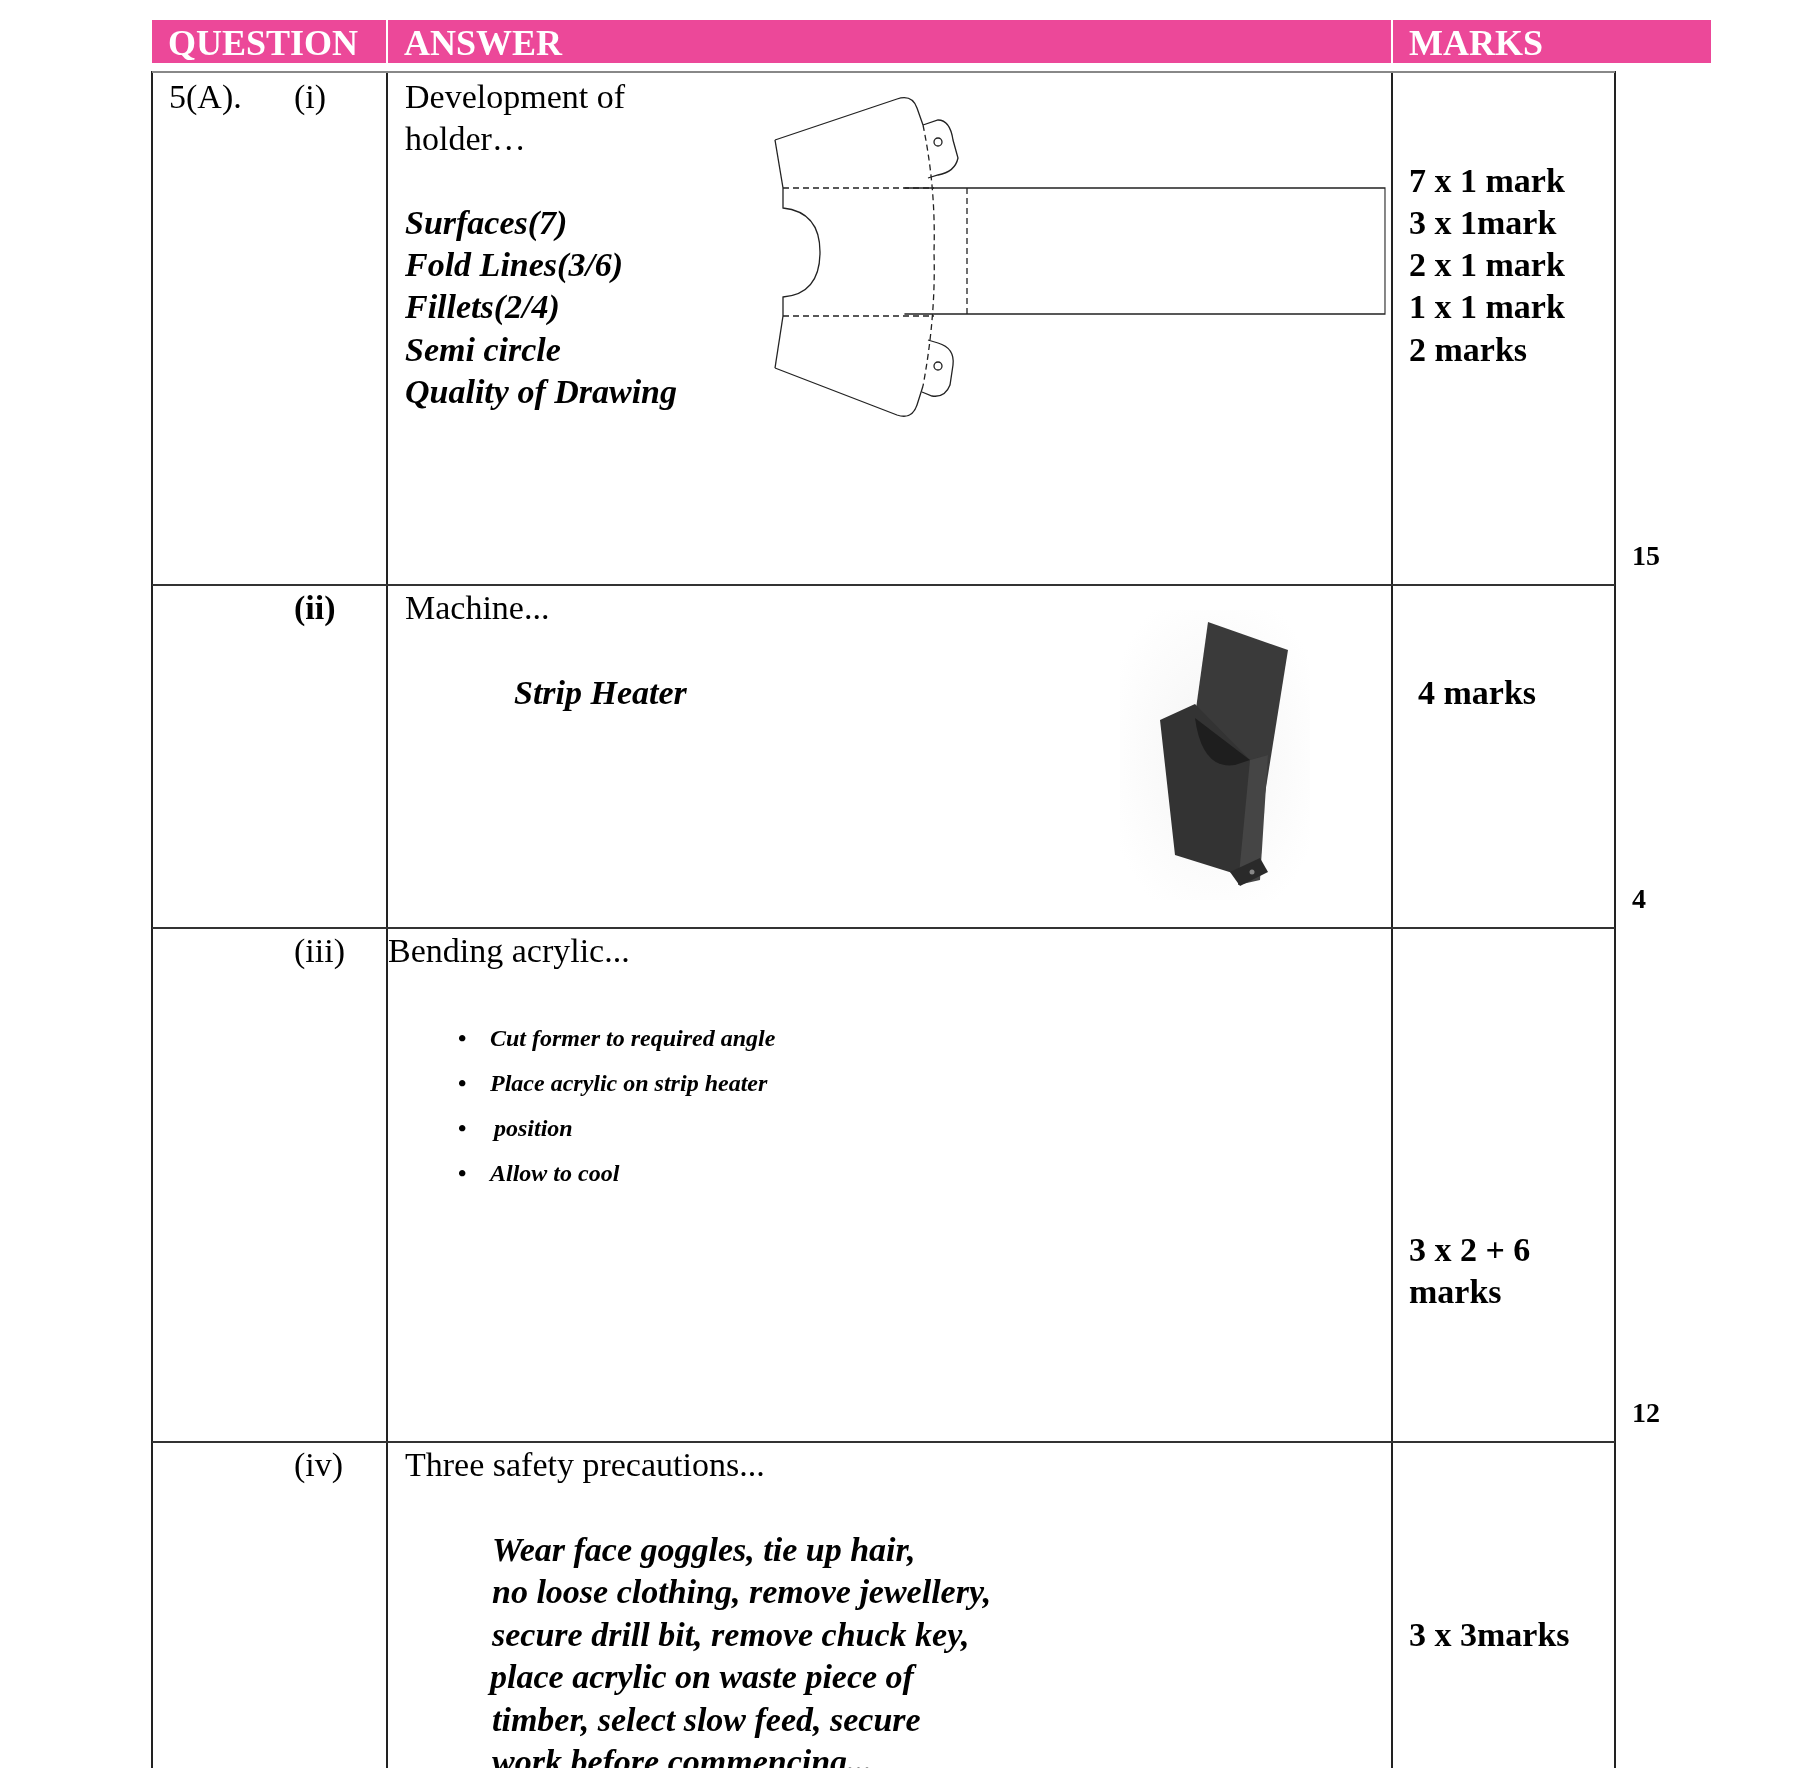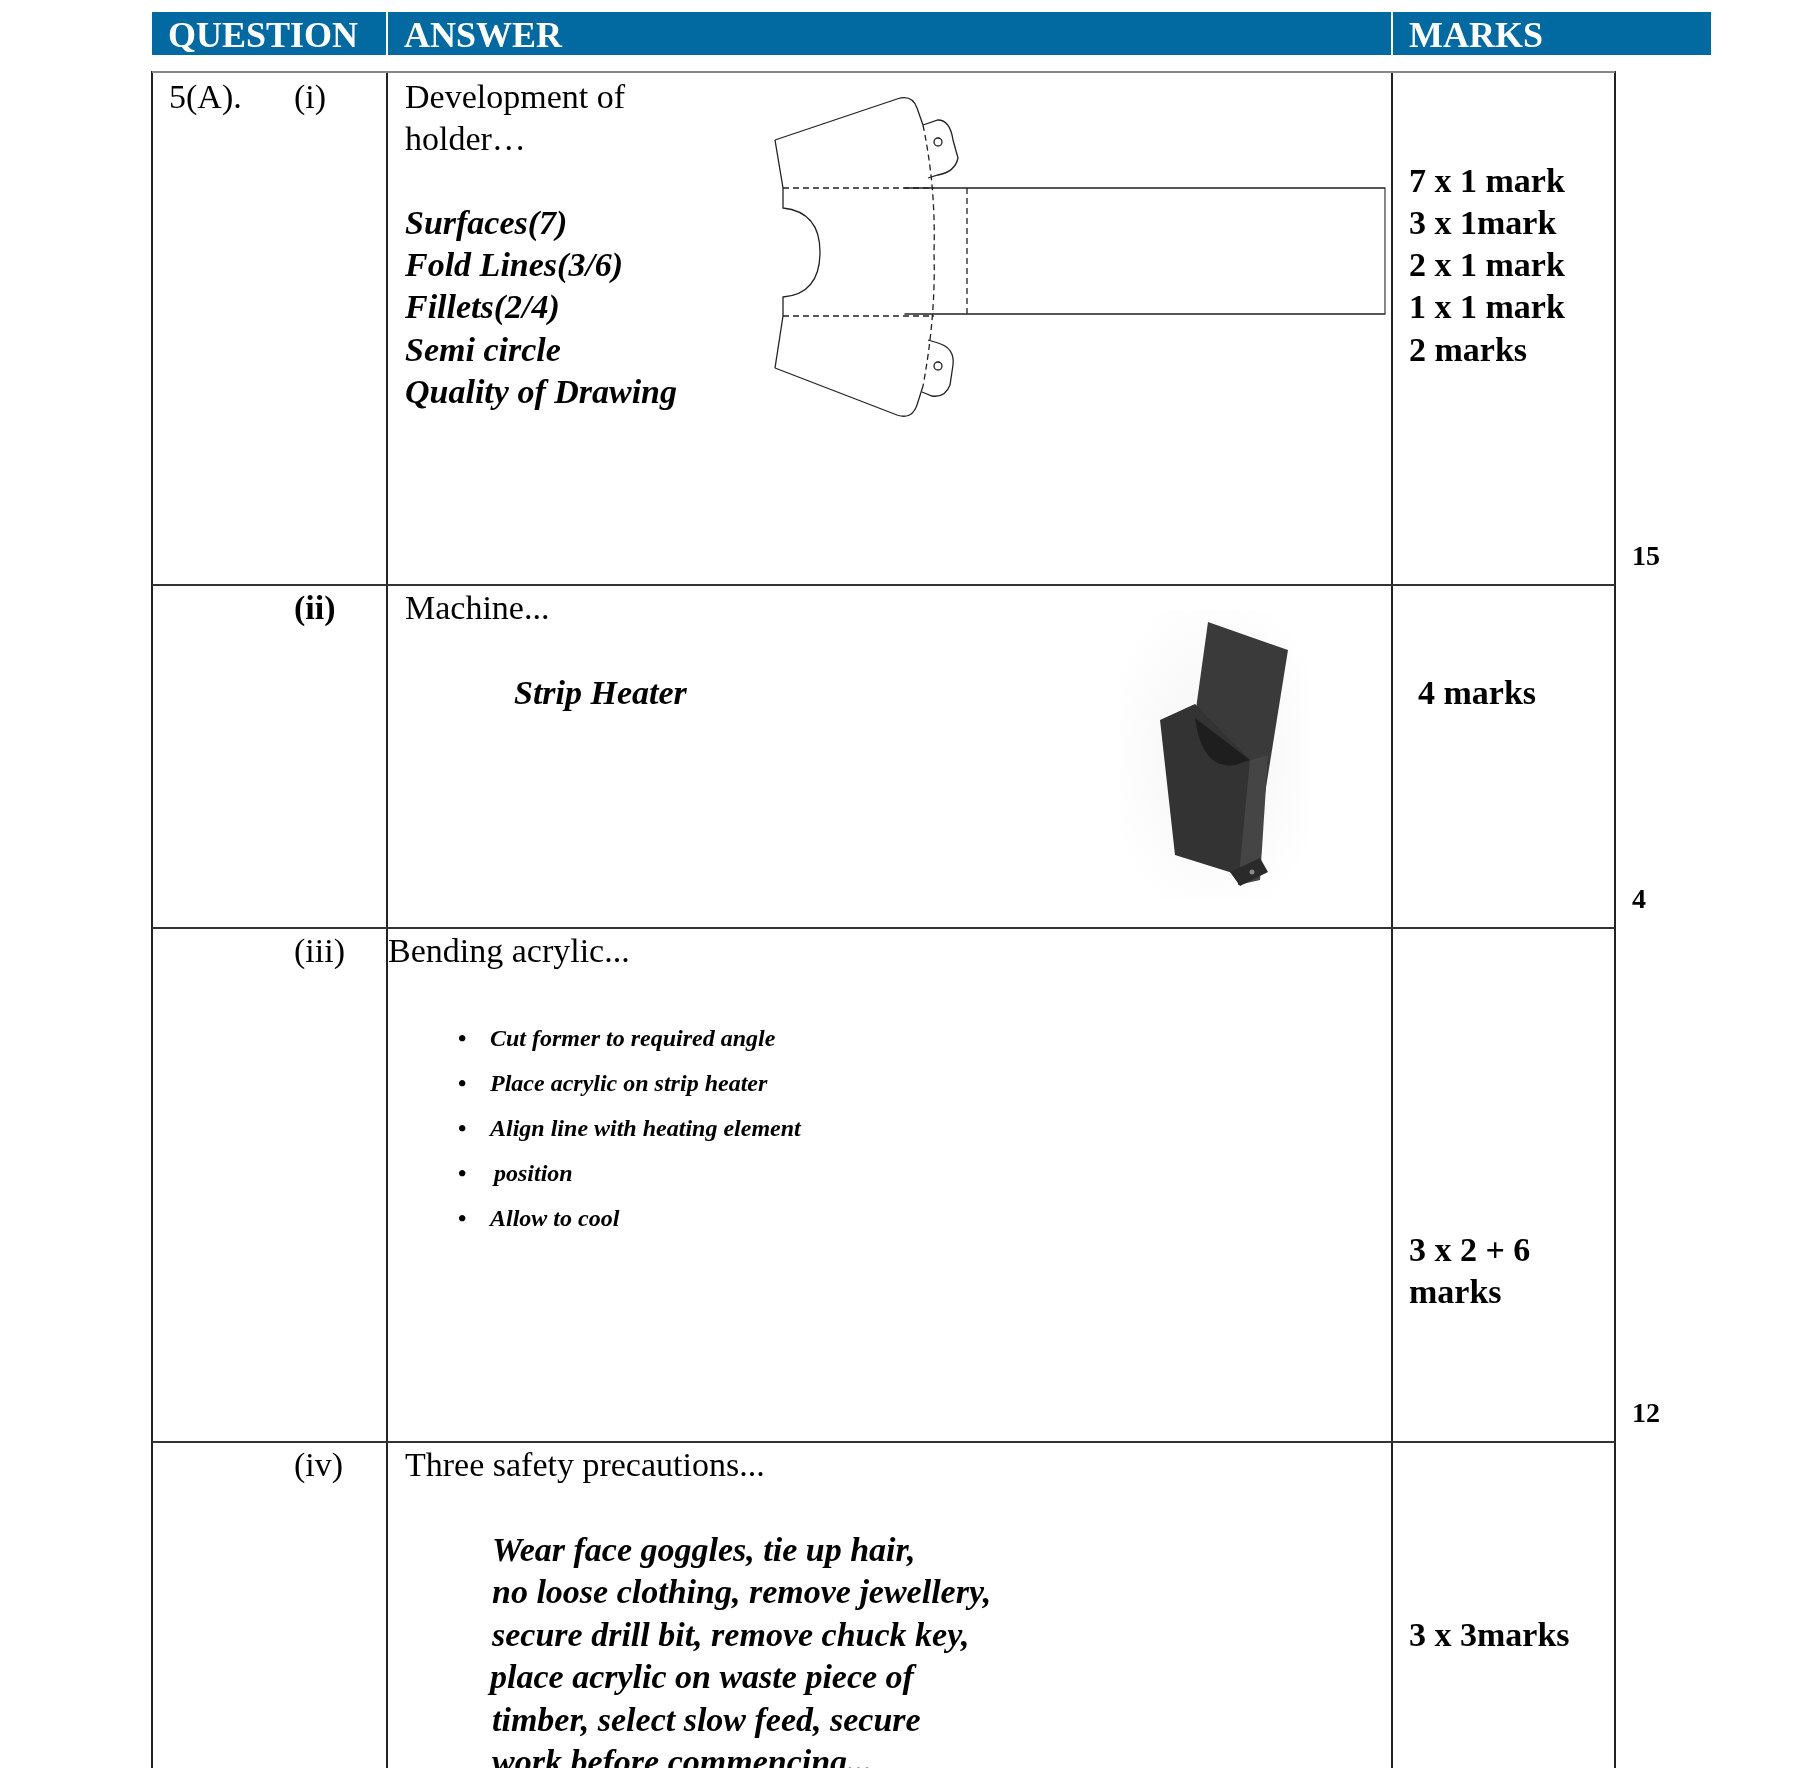--- a/index.html
+++ b/index.html
@@ -1,19 +1,19 @@
 <!DOCTYPE html>
 <html><head>
 <meta charset="utf-8">
 <style>
   html, body { margin:0; padding:0; background:#ffffff; }
   body { width:1818px; height:1768px; position:relative; overflow:hidden;
          font-family:"Liberation Serif","DejaVu Serif",serif; color:#000; }
   .abs { position:absolute; }
-  .header { left:152px; top:12px; width:1559px; height:43px; background:#0369a1; }
+  .header { left:152px; top:20px; width:1559px; height:43px; background:#ec4899; }
   .hcell { position:absolute; top:0; height:43px; color:#fff; font-weight:bold;
            font-size:36px; line-height:46px; padding-left:16px; box-sizing:border-box; }
   .hdiv { position:absolute; top:0; width:2px; height:43px; background:#fff; }
   .vline { position:absolute; width:2px; background:#222; }
   .hline { position:absolute; height:2px; background:#333; }
   .txt { position:absolute; font-size:34px; line-height:42px; white-space:nowrap; }
   .bi { font-weight:bold; font-style:italic; }
   .b { font-weight:bold; }
   ul.bullets { position:absolute; margin:0; padding:0; list-style:none; }
   ul.bullets li { font-size:24px; line-height:45px; font-weight:bold; font-style:italic; position:relative; padding-left:32px; white-space:nowrap; }
@@ -104,21 +104,20 @@
 </svg>
 
 <div class="txt b" style="left:1418px;top:672px;">4 marks</div>
 <div class="total" style="top:883px;">4</div>
 
 <div class="txt" style="left:294px;top:930px;">(iii)</div>
 <div class="txt" style="left:388px;top:930px;">Bending acrylic...</div>
 <ul class="bullets" style="left:458px;top:1016px;">
   <li><span>Cut former to required angle</span></li>
   <li><span>Place acrylic on strip heater</span></li>
-  <li><span>Align line with heating element</span></li>
   <li><span class="cont">position</span></li>
   <li><span>Allow to cool</span></li>
 </ul>
 <div class="txt b" style="left:1409px;top:1229px;">3 x 2 + 6</div>
 <div class="txt b" style="left:1409px;top:1271px;">marks</div>
 <div class="total" style="top:1397px;">12</div>
 
 <div class="txt" style="left:294px;top:1444px;">(iv)</div>
 <div class="txt" style="left:405px;top:1444px;">Three safety precautions...</div>
 <div class="txt bi" style="left:492px;top:1529px;">Wear face goggles, tie up hair,</div>

